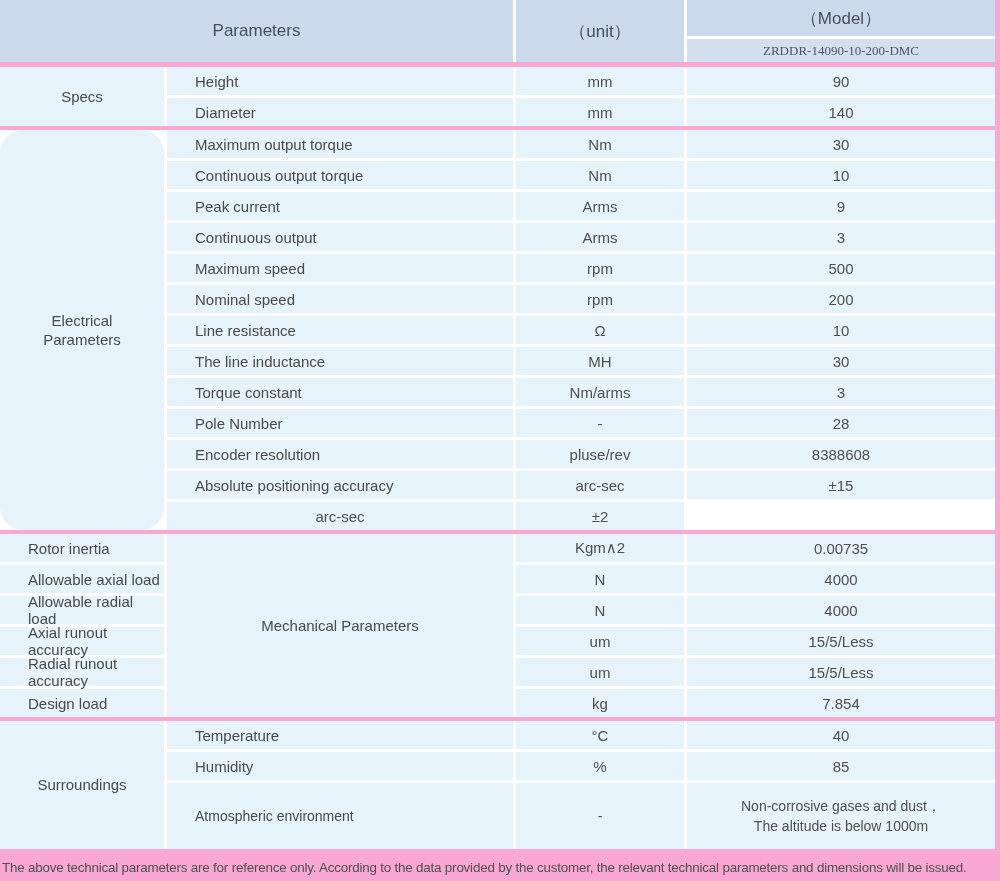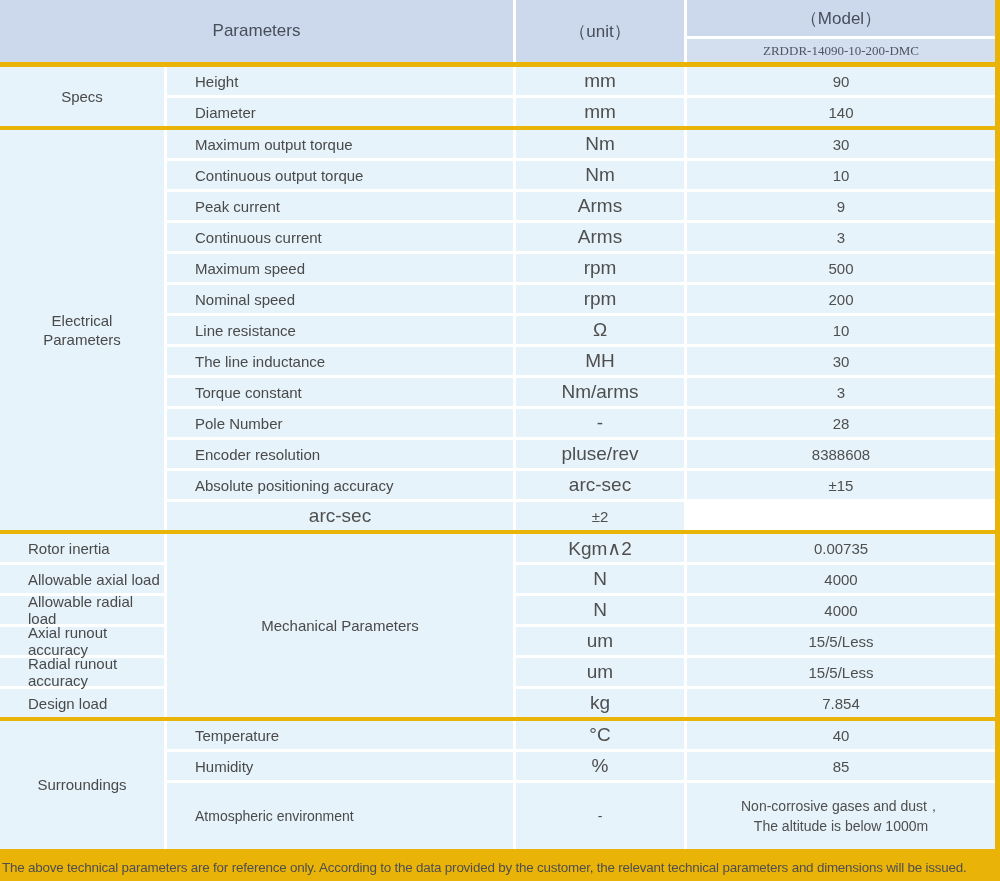--- a/index.html
+++ b/index.html
@@ -5,21 +5,21 @@
   * { margin: 0; padding: 0; box-sizing: border-box; }
   html, body {
     background: #ffffff;
     font-family: "Liberation Sans", "DejaVu Sans", sans-serif;
     color: var(--text, #4a4a4a);
   }
   .page {
     position: relative;
     width: 1000px;
     height: 881px;
-    background: #eab308;
+    background: #f9a8d4;
     overflow: hidden;
   }
   .table-wrap { width: 995px; }
 
   
   .header-grid {
     display: grid;
     grid-template-columns: 513px 168px 308px;
     grid-template-rows: 36px 23px;
     gap: 3px;
@@ -65,21 +65,21 @@
     text-align: center;
     line-height: 1.3;
     padding: 0 28px;
     color: #4a4a4a;
   }
   .name-cell {
     justify-content: flex-start;
     padding-left: 28px;
     color: #4a4a4a;
   }
-  .unit-cell { font-size: 19px; }
+  .unit-cell { font-size: 15px; }
   .value-cell { white-space: pre-line; text-align: center; }
   .cell.tall { font-size: 14px; line-height: 1.45; }
 
   
   .footer {
     margin-top: 11px;
     padding-left: 2px;
     width: 812px;
     font-size: 13.4px;
     letter-spacing: -0.2px;
@@ -104,31 +104,31 @@
         <div class="section" style="grid-template-rows: 28px 28px;">
           <div class="cell cat-cell" style="grid-row: span 2;">Specs</div>
           <div class="cell name-cell">Height</div>
           <div class="cell unit-cell">mm</div>
           <div class="cell value-cell">90</div>
           <div class="cell name-cell">Diameter</div>
           <div class="cell unit-cell">mm</div>
           <div class="cell value-cell">140</div>
         </div>
         <div class="section" style="grid-template-rows: 28px 28px 28px 28px 28px 28px 28px 28px 28px 28px 28px 28px 28px;">
-          <div class="cell cat-cell" style="grid-row: span 13;">Electrical Parameters</div>
+          <div class="cell cat-cell" style="grid-row: span 13; border-radius: 23px;">Electrical Parameters</div>
           <div class="cell name-cell">Maximum output torque</div>
           <div class="cell unit-cell">Nm</div>
           <div class="cell value-cell">30</div>
           <div class="cell name-cell">Continuous output torque</div>
           <div class="cell unit-cell">Nm</div>
           <div class="cell value-cell">10</div>
           <div class="cell name-cell">Peak current</div>
           <div class="cell unit-cell">Arms</div>
           <div class="cell value-cell">9</div>
-          <div class="cell name-cell">Continuous current</div>
+          <div class="cell name-cell">Continuous output</div>
           <div class="cell unit-cell">Arms</div>
           <div class="cell value-cell">3</div>
           <div class="cell name-cell">Maximum speed</div>
           <div class="cell unit-cell">rpm</div>
           <div class="cell value-cell">500</div>
           <div class="cell name-cell">Nominal speed</div>
           <div class="cell unit-cell">rpm</div>
           <div class="cell value-cell">200</div>
           <div class="cell name-cell">Line resistance</div>
           <div class="cell unit-cell">Ω</div>

